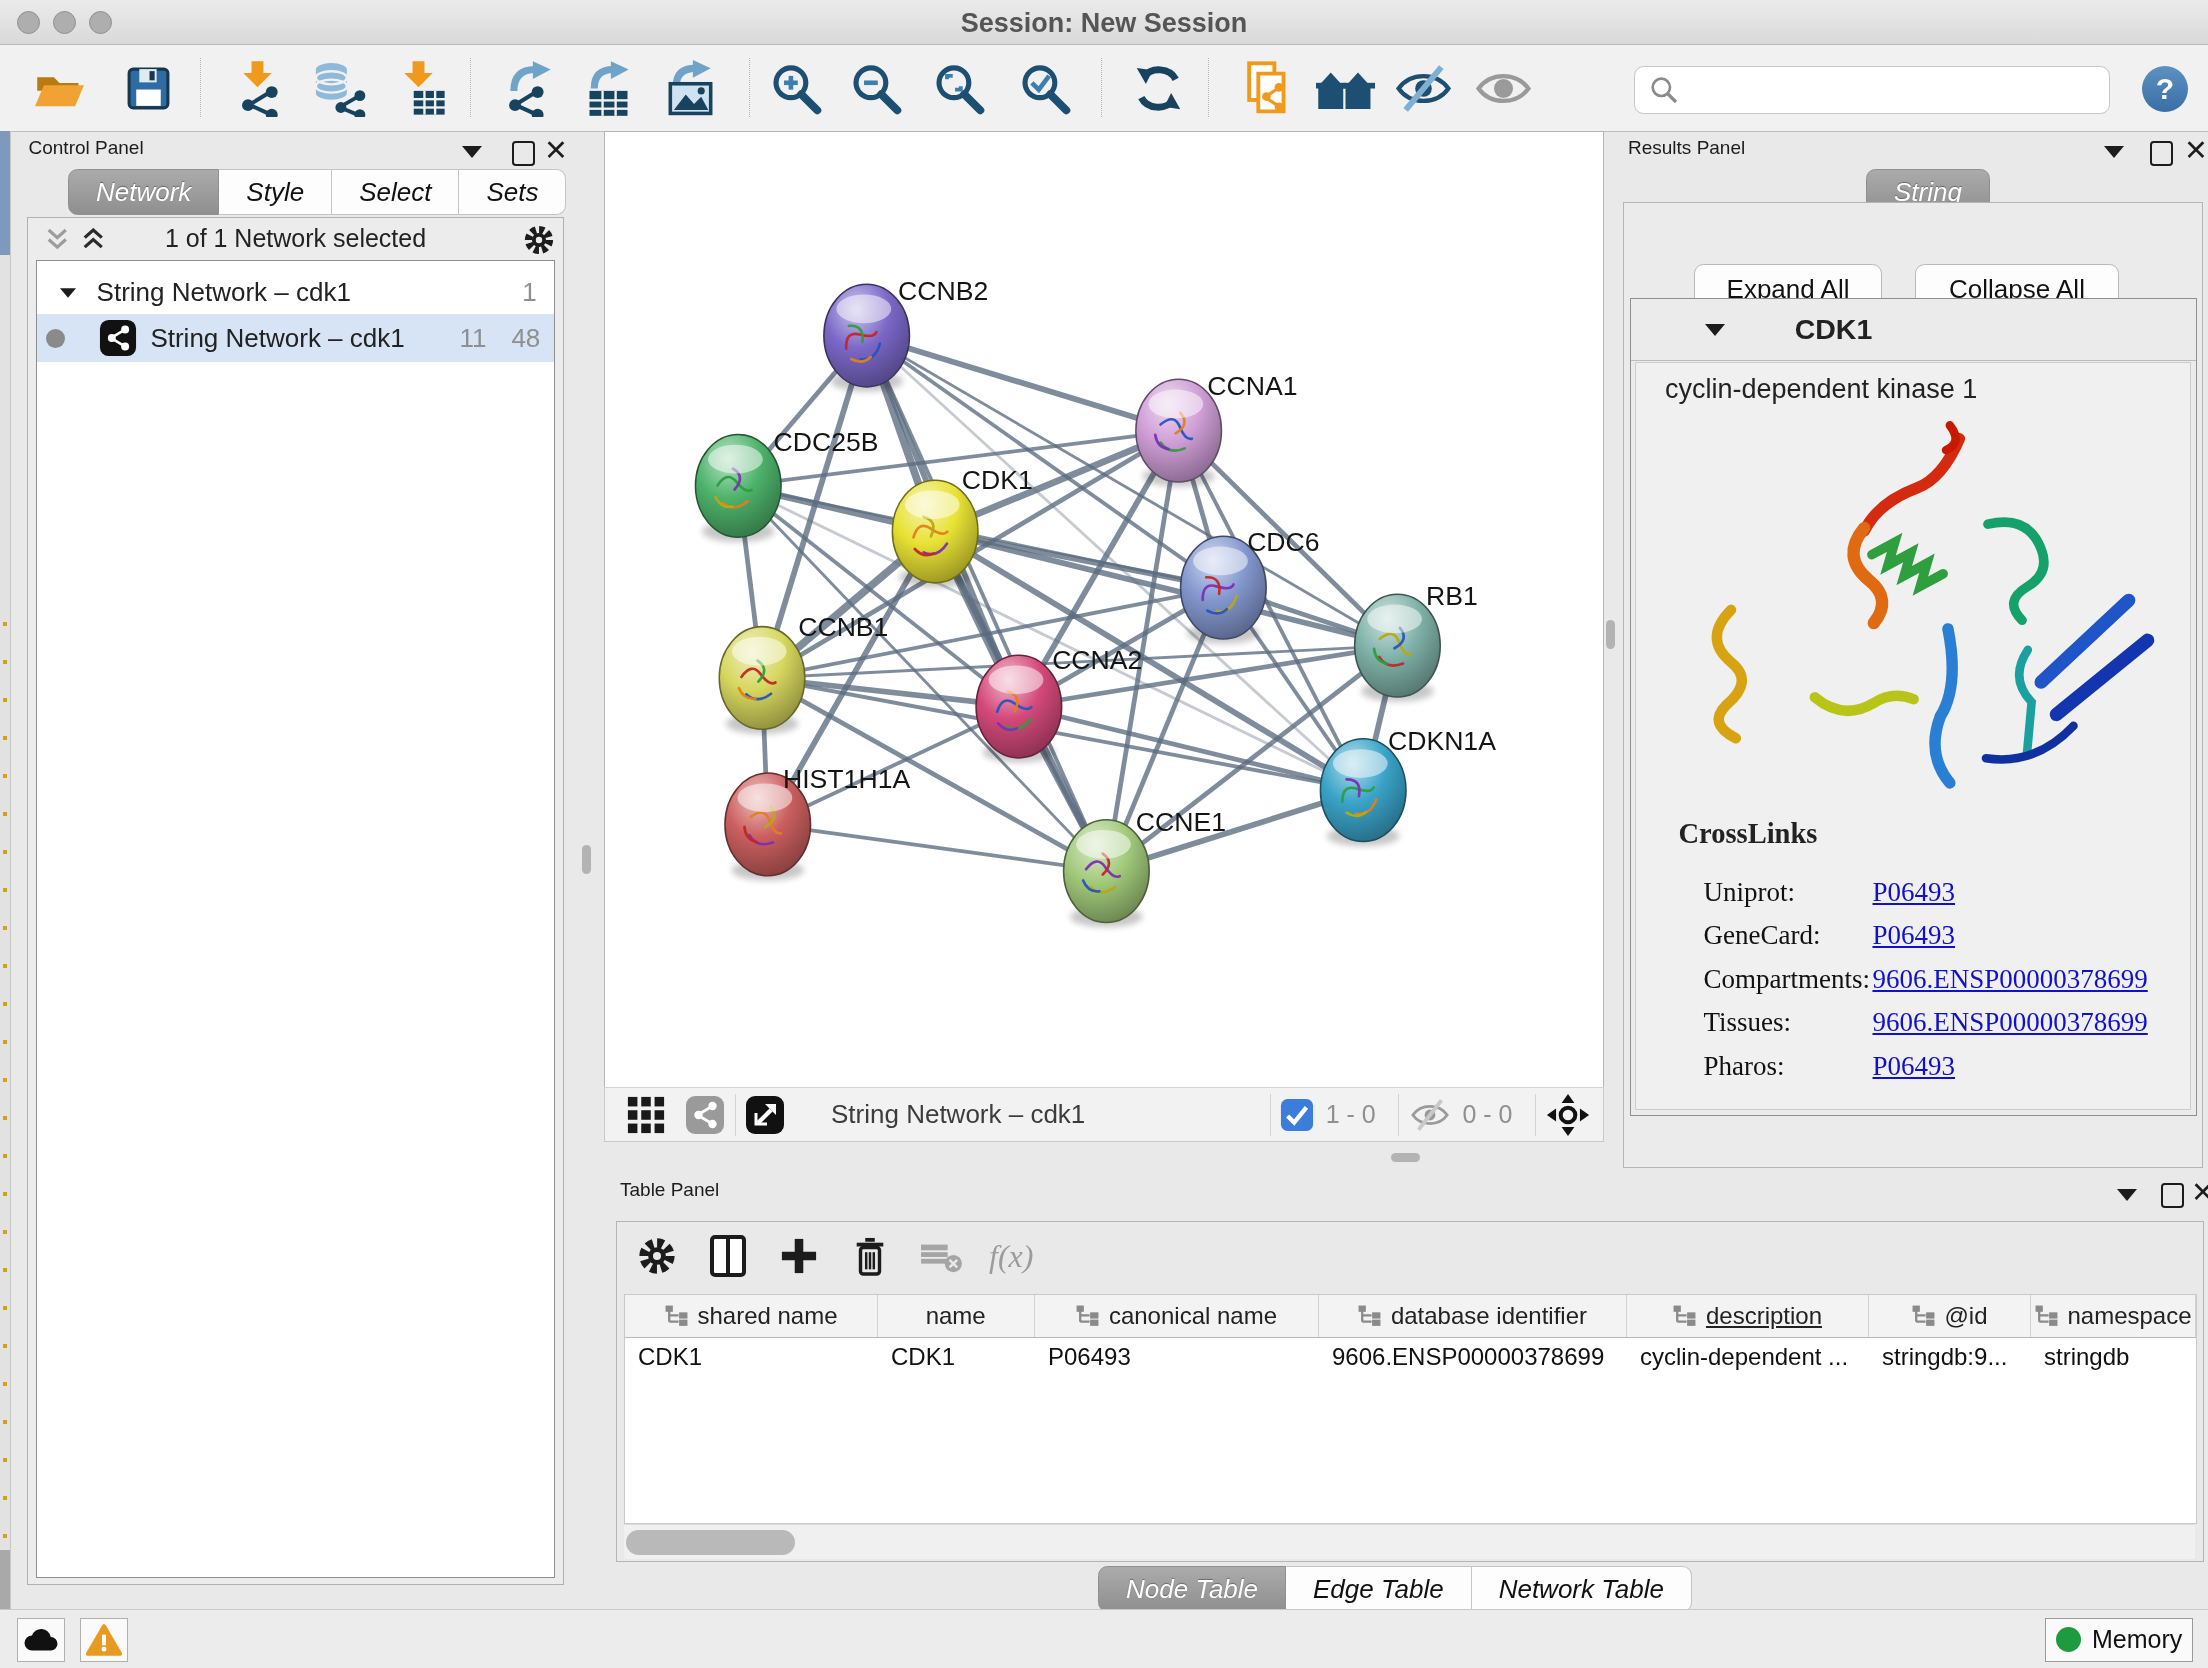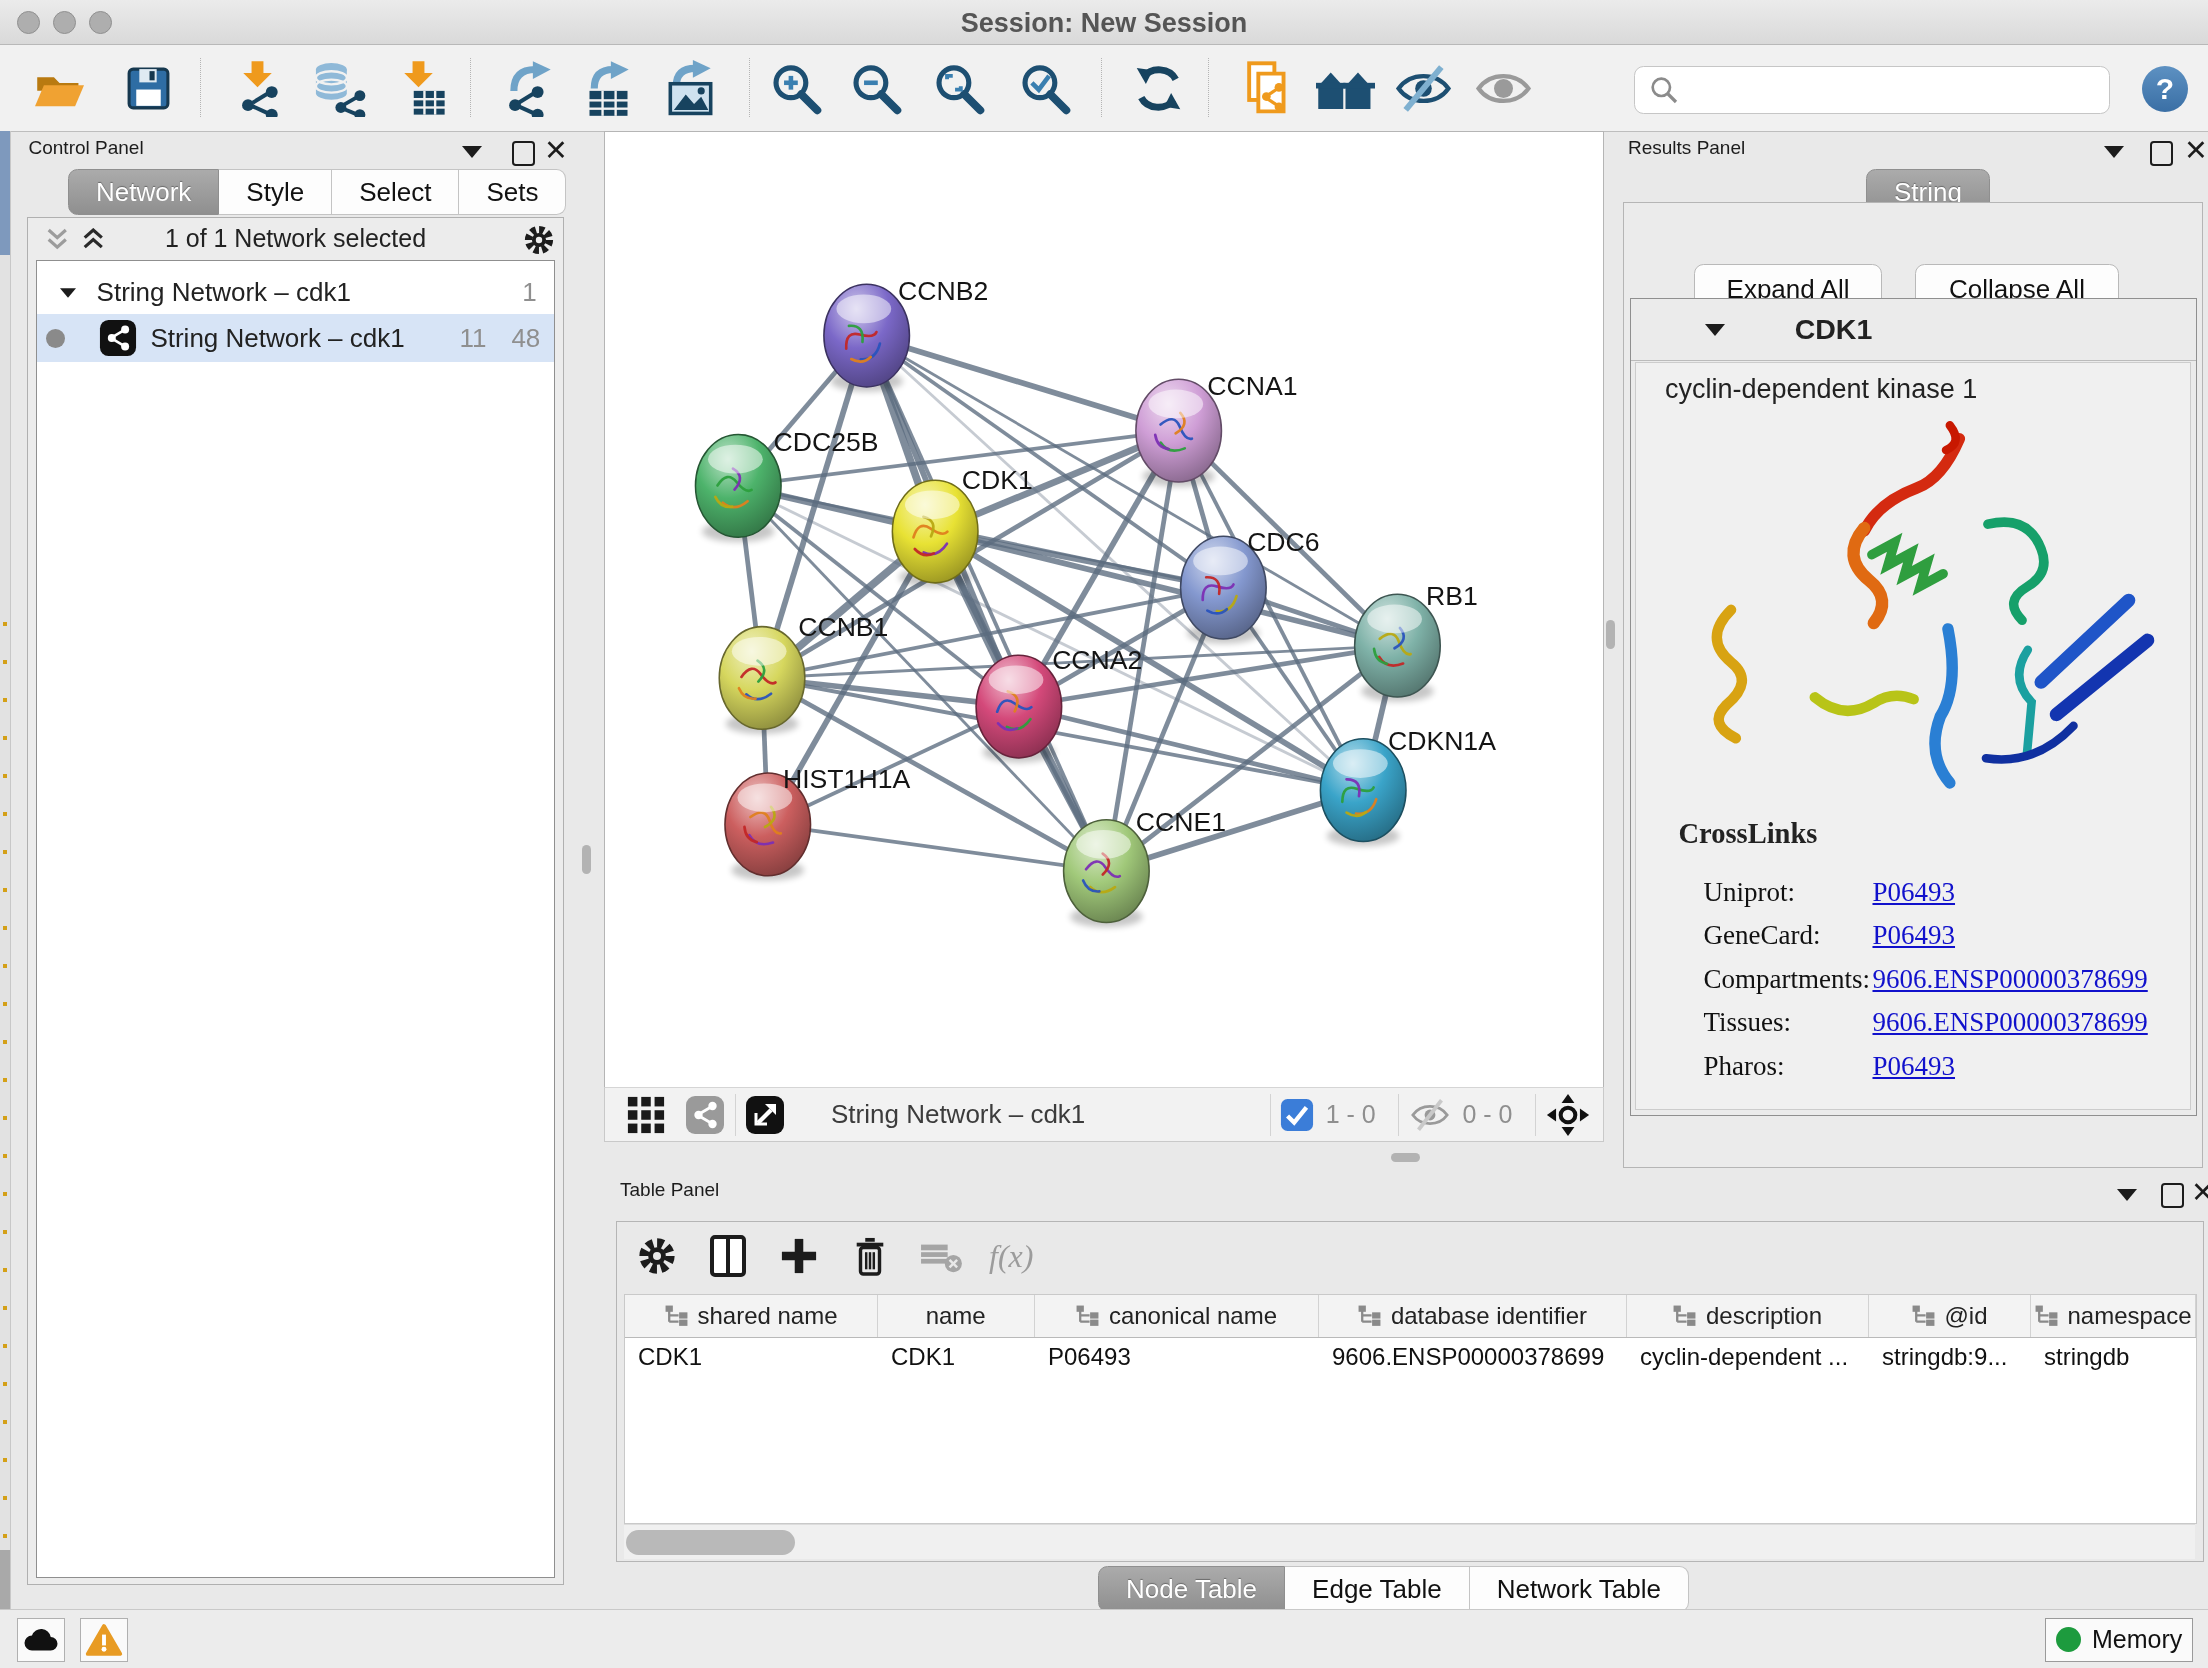--- a/index.html
+++ b/index.html
@@ -25,21 +25,21 @@
     font-family:inherit;background:transparent;}
   #helpbtn{position:absolute;left:2142px;top:21px;width:46px;height:46px;border-radius:50%;
     background:linear-gradient(#5d91c2,#3a6fa5);color:#fff;font-size:30px;font-weight:bold;
     display:flex;align-items:center;justify-content:center;}
   
   .ptitle{font-size:19px;color:#1c1c1c;}
   .caret{width:0;height:0;border-left:10.5px solid transparent;border-right:10.5px solid transparent;
     border-top:12.4px solid #1c1c1c;display:inline-block;}
   .floatico{width:19px;height:21px;border:2.9px solid #1c1c1c;border-radius:3.8px;display:inline-block;}
   .closeico{font-size:28.5px;font-weight:bold;color:#1c1c1c;line-height:25px;}
-  .tabbar{position:absolute;display:flex;height:44px;}
+  .tabbar{position:absolute;display:flex;height:44px;font-style:italic;}
   .tab{height:44px;padding:0 27px;background:#fdfdfd;border:1px solid #c4c4c4;border-left:none;
     display:flex;align-items:center;font-size:26px;color:#111;}
   .tab:first-child{border-left:1px solid #c4c4c4;border-radius:9.5px 0 0 9.5px;}
   .tab:last-child{border-radius:0 9.5px 9.5px 0;}
   .tab.active{background:linear-gradient(#ababab,#8f8f8f);color:#fff;
     text-shadow:0 -1px 1px rgba(0,0,0,.35);border-color:#8f8f8f;}
   .tab.single{border-radius:9.5px;border-left:1px solid #8f8f8f;}
   
   #leftstrip{position:absolute;left:0;top:131px;width:9.5px;height:1478px;background:#e2e2e2;
     border-right:1px solid #c8c8c8;}
@@ -790,21 +790,21 @@
             <span style="display: inline-flex;">
               <svg width="25" height="25" viewBox="0 0 24 24">
                 <path d="M5,5 v12 M5,11 h9 M5,17 h9" stroke="#8a8a8a" stroke-width="2.2" fill="none"></path>
                 <rect x="1.5" y="1.5" width="7" height="6" fill="#8a8a8a"></rect>
                 <rect x="14.5" y="8" width="8" height="6" fill="#8a8a8a"></rect>
                 <rect x="14.5" y="15" width="8" height="6" fill="#8a8a8a"></rect>
               </svg>
             </span>
             <span>database identifier</span>
           </div>
-          <div class="th" style="width: 242px;">
+          <div class="th" style="width: 242px; text-decoration: underline;">
             <span style="display: inline-flex;">
               <svg width="25" height="25" viewBox="0 0 24 24">
                 <path d="M5,5 v12 M5,11 h9 M5,17 h9" stroke="#8a8a8a" stroke-width="2.2" fill="none"></path>
                 <rect x="1.5" y="1.5" width="7" height="6" fill="#8a8a8a"></rect>
                 <rect x="14.5" y="8" width="8" height="6" fill="#8a8a8a"></rect>
                 <rect x="14.5" y="15" width="8" height="6" fill="#8a8a8a"></rect>
               </svg>
             </span>
             <span>description</span>
           </div>

